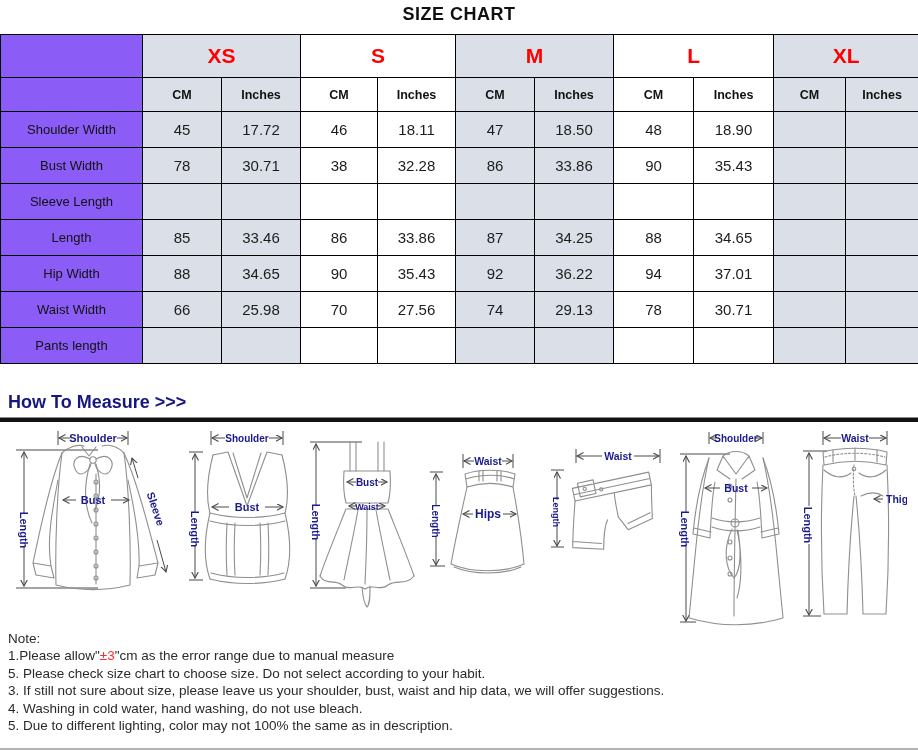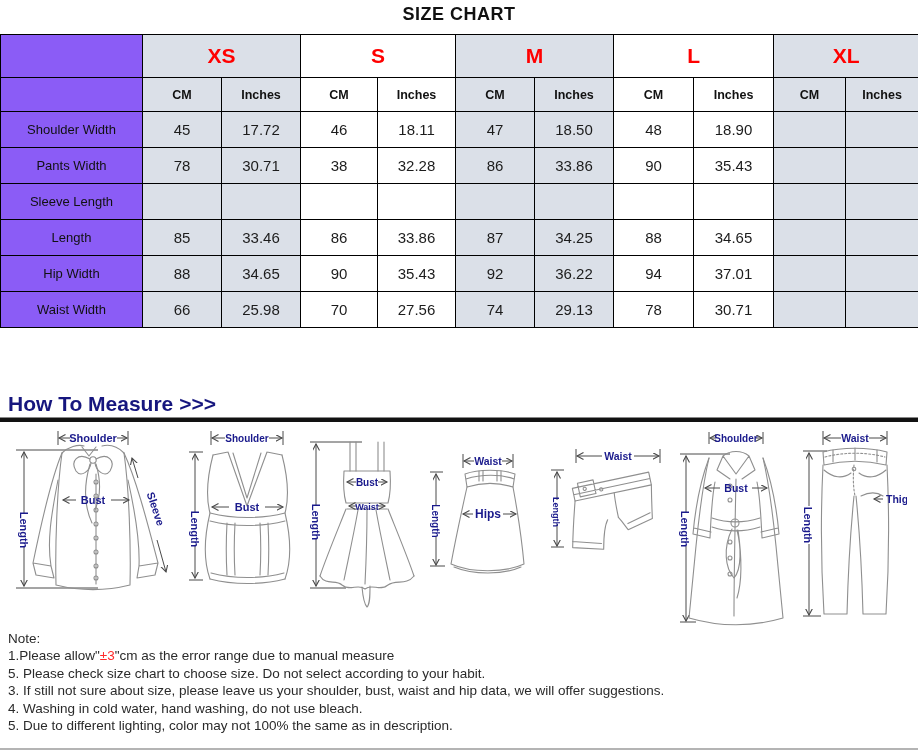--- a/index.html
+++ b/index.html
@@ -15,21 +15,21 @@
     position:absolute;top:34px;left:0;width:918px;
     border-collapse:collapse;table-layout:fixed;background:#fff;border-radius:8px;
   }
   .size-table td{border:1px solid #000;text-align:center;vertical-align:middle;padding:0;overflow:hidden;}
   .size-table .size-h{height:42px;font-size:21px;font-weight:bold;color:#ff0000;}
   .size-table .unit-h{height:33px;font-size:12.5px;font-weight:bold;color:#111;margin-left:20px;}
   .size-table .data-row td{height:35px;font-size:15px;color:#1c1c1c;}
   .size-table td.rowlabel{font-size:13px;background:#8b5cf6;color:#111;}
   .size-table .shaded{background:#dbe0e8;}
   .measure-head{
-    position:absolute;top:392px;left:8px;font-size:21px;font-weight:bold;color:#16167e;
+    position:absolute;top:392px;left:8px;font-size:18px;font-weight:bold;color:#16167e;
   }
   .rule{position:absolute;top:417px;left:0;width:918px;height:4px;background:#121212;border-top:1px solid #888;}
   .bottom-line{position:absolute;top:748px;left:0;width:918px;height:2px;background:#b4b4b4;}
   .diag{position:absolute;top:426px;}
   .outline{fill:none;stroke:#8f8f8f;stroke-width:1.1;stroke-linecap:round;stroke-linejoin:round;}
   .dim{fill:none;stroke:#4a4a4a;stroke-width:1;}
   .lbl{font-family:"Liberation Sans",sans-serif;font-weight:bold;font-size:11px;fill:#1a1a8c;}
   .s10{font-size:10px;} .s105{font-size:10.5px;} .s9{font-size:9px;} .s12{font-size:12px;}
   .notes{position:absolute;top:630px;left:8px;font-size:13.5px;line-height:17.4px;color:#2a2a2a;}
   .notes .red{color:#ff2a2a;}
@@ -86,21 +86,21 @@
           <td>46</td>
           <td>18.11</td>
           <td class="shaded">47</td>
           <td class="shaded">18.50</td>
           <td>48</td>
           <td>18.90</td>
           <td class="shaded"></td>
           <td class="shaded"></td>
         </tr>
         <tr class="data-row">
-          <td class="rowlabel">Pants Width</td>
+          <td class="rowlabel">Bust Width</td>
           <td class="shaded">78</td>
           <td class="shaded">30.71</td>
           <td>38</td>
           <td>32.28</td>
           <td class="shaded">86</td>
           <td class="shaded">33.86</td>
           <td>90</td>
           <td>35.43</td>
           <td class="shaded"></td>
           <td class="shaded"></td>
@@ -147,20 +147,33 @@
         <tr class="data-row">
           <td class="rowlabel">Waist Width</td>
           <td class="shaded">66</td>
           <td class="shaded">25.98</td>
           <td>70</td>
           <td>27.56</td>
           <td class="shaded">74</td>
           <td class="shaded">29.13</td>
           <td>78</td>
           <td>30.71</td>
+          <td class="shaded"></td>
+          <td class="shaded"></td>
+        </tr>
+        <tr class="data-row">
+          <td class="rowlabel">Pants length</td>
+          <td class="shaded"></td>
+          <td class="shaded"></td>
+          <td></td>
+          <td></td>
+          <td class="shaded"></td>
+          <td class="shaded"></td>
+          <td></td>
+          <td></td>
           <td class="shaded"></td>
           <td class="shaded"></td>
         </tr>
       </tbody>
   </table>
 
   <div class="measure-head">How To Measure &gt;&gt;&gt;</div>
   <div class="rule"></div>
 
   <svg class="diag" style="left:10px" width="170" height="202" viewBox="0 0 170 202">

